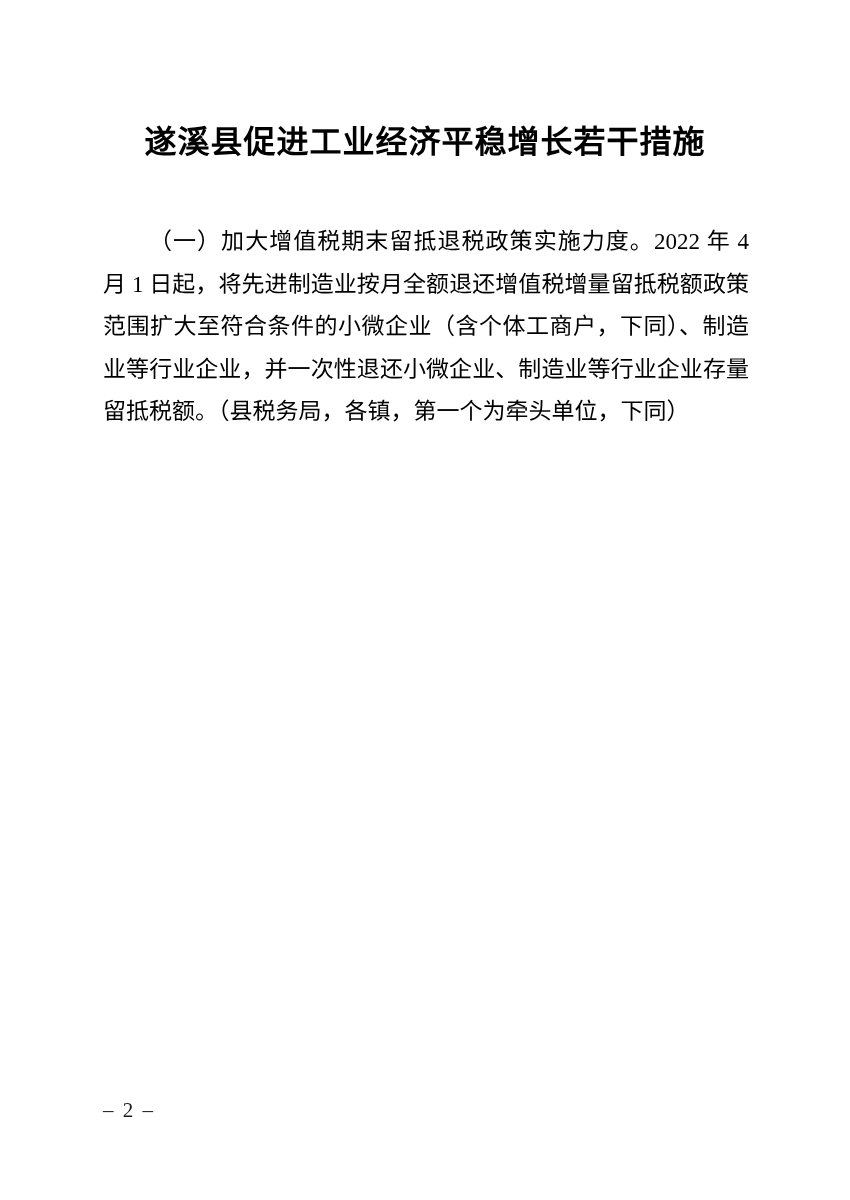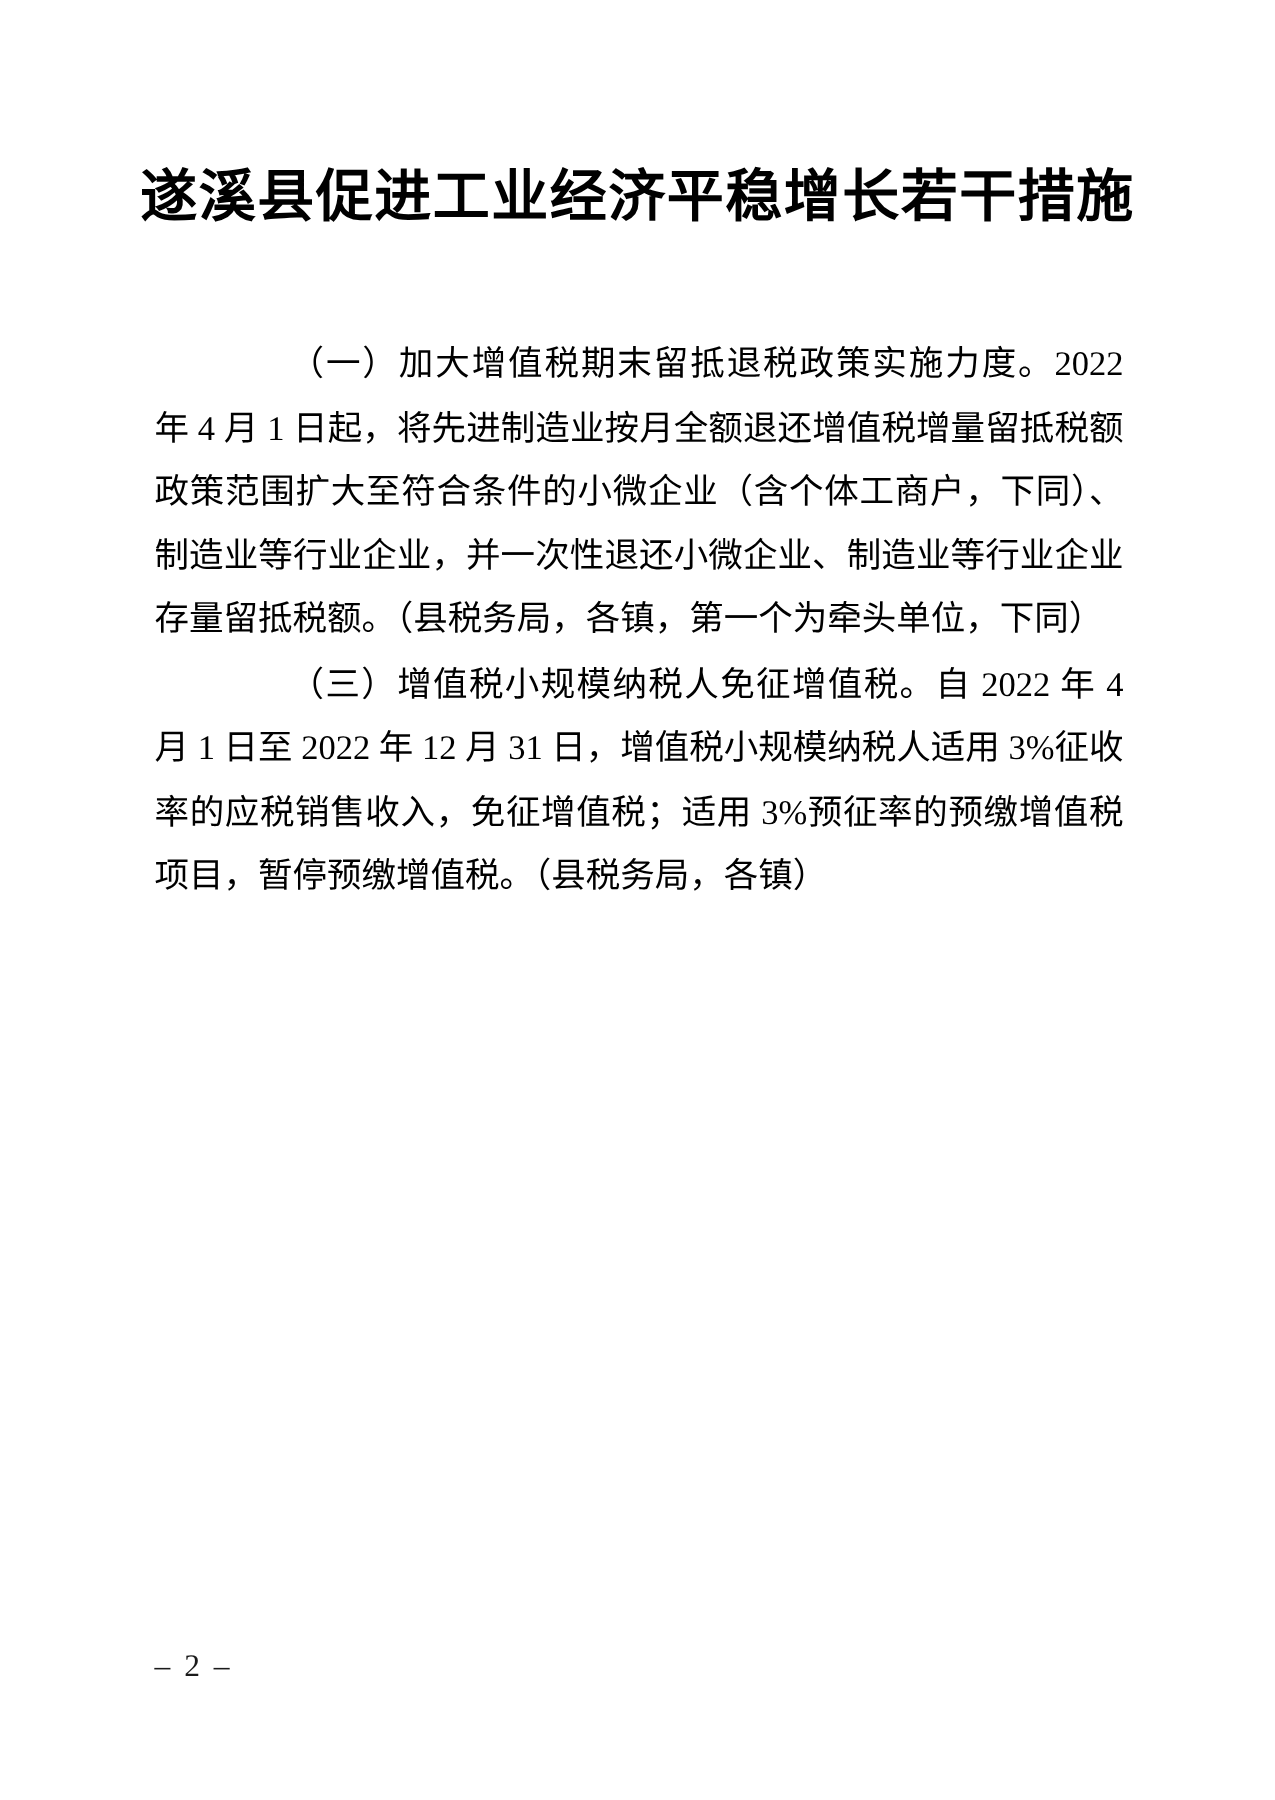--- a/index.html
+++ b/index.html
@@ -11,26 +11,26 @@
     position: relative;
     width: 850px;
     height: 1200px;
     background: #ffffff;
     overflow: hidden;
     font-family: "Liberation Serif", "DejaVu Serif", serif;
     color: #000000;
   }
   .doc-title {
     position: absolute;
-    top: 100px;
+    top: 116px;
     left: 0;
     width: 100%;
     margin: 0;
     text-align: center;
-    font-size: 38px;
+    font-size: 32px;
     font-weight: 700;
     letter-spacing: 1px;
     font-family: Liberation Serif, serif;
   }
   .content {
     position: absolute;
     top: 221px;
     left: 103px;
     width: 646px;
     font-size: 23px;
@@ -49,22 +49,21 @@
     text-indent: 2em;
     font-size: 27px;
     line-height: 42.5px;
     font-weight: 700;
     font-family: "Liberation Sans", "DejaVu Sans", sans-serif;
     letter-spacing: 0.5px;
     text-align: left;
   }
   .item-lead {
     
-    font-family: Liberation Sans, sans-serif;
-    margin-left: 44px;
+    font-family: Liberation Serif, serif;
   }
   .page-number {
     position: absolute;
     left: 103px;
     top: 1098px;
     font-size: 21px;
     letter-spacing: 2px;
     color: #1a1a1a;
     font-family: "Liberation Serif", "DejaVu Serif", serif;
   }
@@ -76,19 +75,18 @@
 
   <h1 class="doc-title">遂溪县促进工业经济平稳增长若干措施</h1>
 
   <div class="content">
 
 
 
     <p><span class="item-lead">（一）加大增值税期末留抵退税政策实施力度。</span><span>2022 年 4 月 1 日起，将先进制造业按月全额退还增值税增量留抵税额政策范围扩大至符合条件的小微企业（含个体工商户，下同）、制造业等行业企业，并一次性退还小微企业、制造业等行业企业存量留抵税额。（县税务局，各镇，第一个为牵头单位，下同）</span></p>
 
 
-    <p><span class="item-lead">（三）增值税小规模纳税人免征增值税。</span><span>自 2022 年 4 月 1 日至 2022 年 12 月 31 日，增值税小规模纳税人适用 3%征收率的应税销售收入，免征增值税；适用 3%预征率的预缴增值税项目，暂停预缴增值税。（县税务局，各镇）</span></p>
 
   </div>
 
   <div class="page-number">– 2 –</div>
 
 </div>
 
 </body></html>

